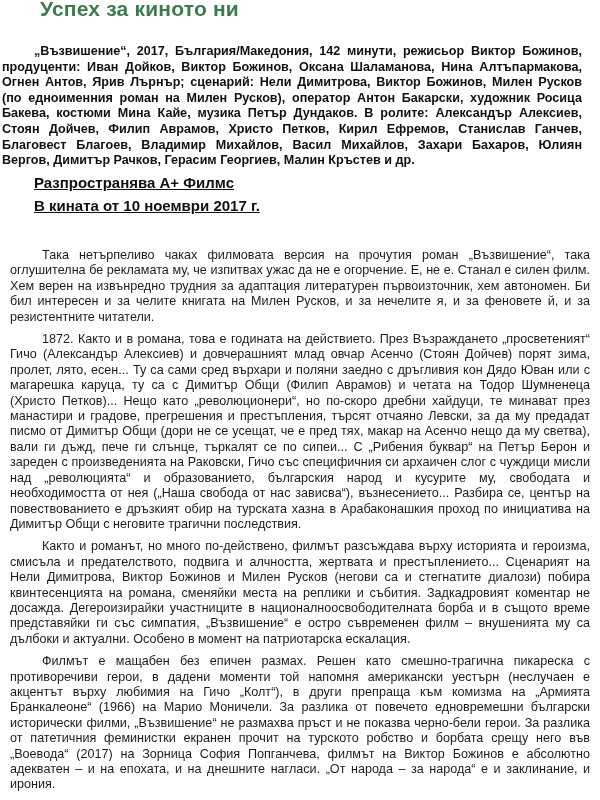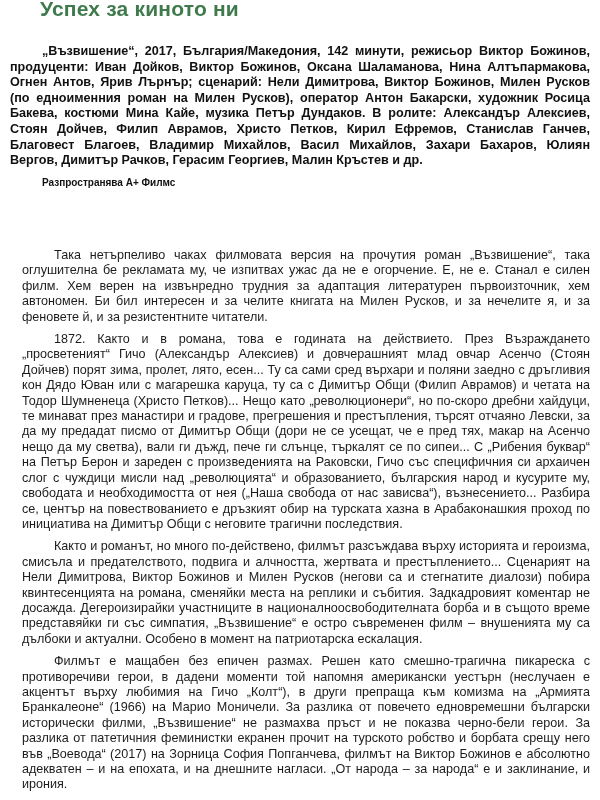--- a/index.html
+++ b/index.html
@@ -28,69 +28,71 @@
       top: -5px;
       margin: 0;
       font-size: 21px;
       font-weight: bold;
       color: #3f7a4c;
       letter-spacing: 0.2px;
       line-height: 28px;
     }
     .credits {
       position: absolute;
-      left: 10px;
+      left: 2px;
       top: 44px;
       width: 580px;
       font-size: 12.6px;
       font-weight: bold;
       line-height: 15.6px;
       text-align: justify;
       margin: 0;
       color: #111;
     }
     .credits p {
       margin: 0;
       text-indent: 32px;
     }
     .meta-line {
       margin: 6px 0 0 0;
       padding-left: 32px;
-      font-size: 10px;
+      font-size: 15px;
       font-weight: bold;
       line-height: 15.6px;
       color: #111;
+      text-decoration: underline;
     }
     .meta-line + .meta-line {
       margin-top: 8px;
     }
     .body-text {
       position: absolute;
       left: 10px;
       top: 248px;
       width: 580px;
       font-size: 12.6px;
       line-height: 15.4px;
       text-align: justify;
       color: #1c1c1c;
     }
     .body-text p {
-      margin: 0 0 7px 12px;
+      margin: 0 0 7px 0;
       text-indent: 32px;
     }
   </style>
 </head>
 <body>
 
 <div class="page">
   <h1 class="title">Успех за киното ни</h1>
 
   <div class="credits">
     <p>„Възвишение“, 2017, България/Македония, 142 минути, режисьор Виктор Божинов, продуценти: Иван Дойков, Виктор Божинов, Оксана Шаламанова, Нина Алтъпармакова, Огнен Антов, Ярив Лърнър; сценарий: Нели Димитрова, Виктор Божинов, Милен Русков (по едноименния роман на Милен Русков), оператор Антон Бакарски, художник Росица Бакева, костюми Мина Кайе, музика Петър Дундаков. В ролите: Александър Алексиев, Стоян Дойчев, Филип Аврамов, Христо Петков, Кирил Ефремов, Станислав Ганчев, Благовест Благоев, Владимир Михайлов, Васил Михайлов, Захари Бахаров, Юлиян Вергов, Димитър Рачков, Герасим Георгиев, Малин Кръстев и др.</p>
     <div class="meta-line">Разпространява А+ Филмс</div>
+    <div class="meta-line">В кината от 10 ноември 2017 г.</div>
   </div>
 
   <div class="body-text">
     <p>Така нетърпеливо чаках филмовата версия на прочутия роман „Възвишение“, така оглушителна бе рекламата му, че изпитвах ужас да не е огорчение. Е, не е. Станал е силен филм. Хем верен на извънредно трудния за адаптация литературен първоизточник, хем автономен. Би бил интересен и за челите книгата на Милен Русков, и за нечелите я, и за феновете й, и за резистентните читатели.</p>
     <p>1872. Както и в романа, това е годината на действието. През Възраждането „просветеният“ Гичо (Александър Алексиев) и довчерашният млад овчар Асенчо (Стоян Дойчев) порят зима, пролет, лято, есен... Ту са сами сред върхари и поляни заедно с дръгливия кон Дядо Юван или с магарешка каруца, ту са с Димитър Общи (Филип Аврамов) и четата на Тодор Шумненеца (Христо Петков)... Нещо като „революционери“, но по-скоро дребни хайдуци, те минават през манастири и градове, прегрешения и престъпления, търсят отчаяно Левски, за да му предадат писмо от Димитър Общи (дори не се усещат, че е пред тях, макар на Асенчо нещо да му светва), вали ги дъжд, пече ги слънце, търкалят се по сипеи... С „Рибения буквар“ на Петър Берон и зареден с произведенията на Раковски, Гичо със специфичния си архаичен слог с чуждици мисли над „революцията“ и образованието, българския народ и кусурите му, свободата и необходимостта от нея („Наша свобода от нас зависва“), възнесението... Разбира се, център на повествованието е дръзкият обир на турската хазна в Арабаконашкия проход по инициатива на Димитър Общи с неговите трагични последствия.</p>
     <p>Както и романът, но много по-действено, филмът разсъждава върху историята и героизма, смисъла и предателството, подвига и алчността, жертвата и престъплението... Сценарият на Нели Димитрова, Виктор Божинов и Милен Русков (негови са и стегнатите диалози) побира квинтесенцията на романа, сменяйки места на реплики и събития. Задкадровият коментар не досажда. Дегероизирайки участниците в националноосвободителната борба и в същото време представяйки ги със симпатия, „Възвишение“ е остро съвременен филм – внушенията му са дълбоки и актуални. Особено в момент на патриотарска ескалация.</p>
     <p>Филмът е мащабен без епичен размах. Решен като смешно-трагична пикареска с противоречиви герои, в дадени моменти той напомня американски уестърн (неслучаен е акцентът върху любимия на Гичо „Колт“), в други препраща към комизма на „Армията Бранкалеоне“ (1966) на Марио Моничели. За разлика от повечето едновремешни български исторически филми, „Възвишение“ не размахва пръст и не показва черно-бели герои. За разлика от патетичния феминистки екранен прочит на турското робство и борбата срещу него във „Воевода“ (2017) на Зорница София Попганчева, филмът на Виктор Божинов е абсолютно адекватен – и на епохата, и на днешните нагласи. „От народа – за народа“ е и заклинание, и ирония.</p>
   </div>
 </div>
 

